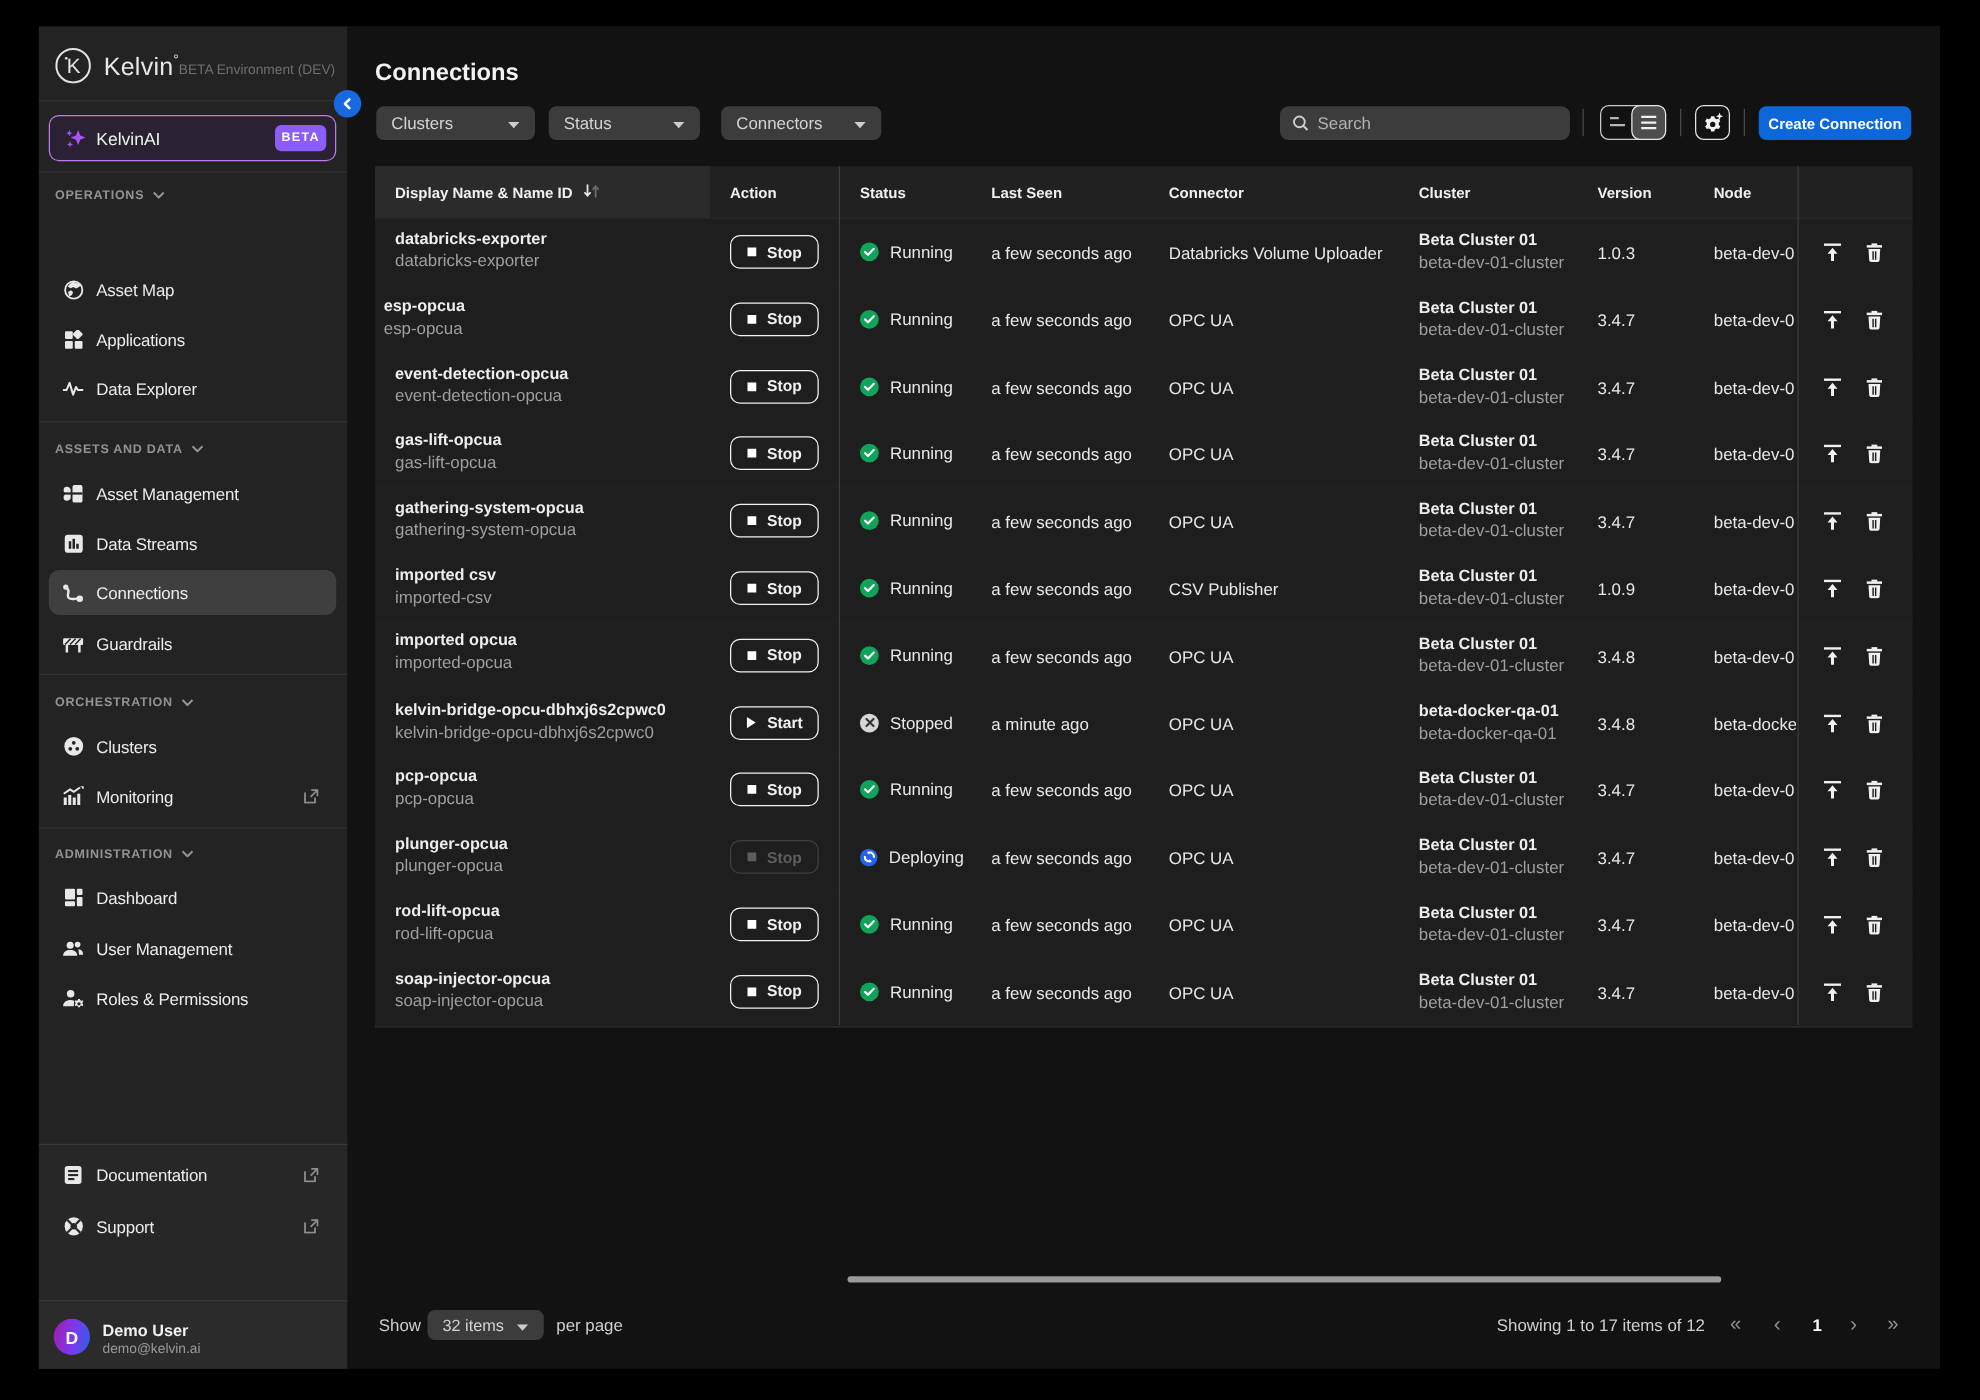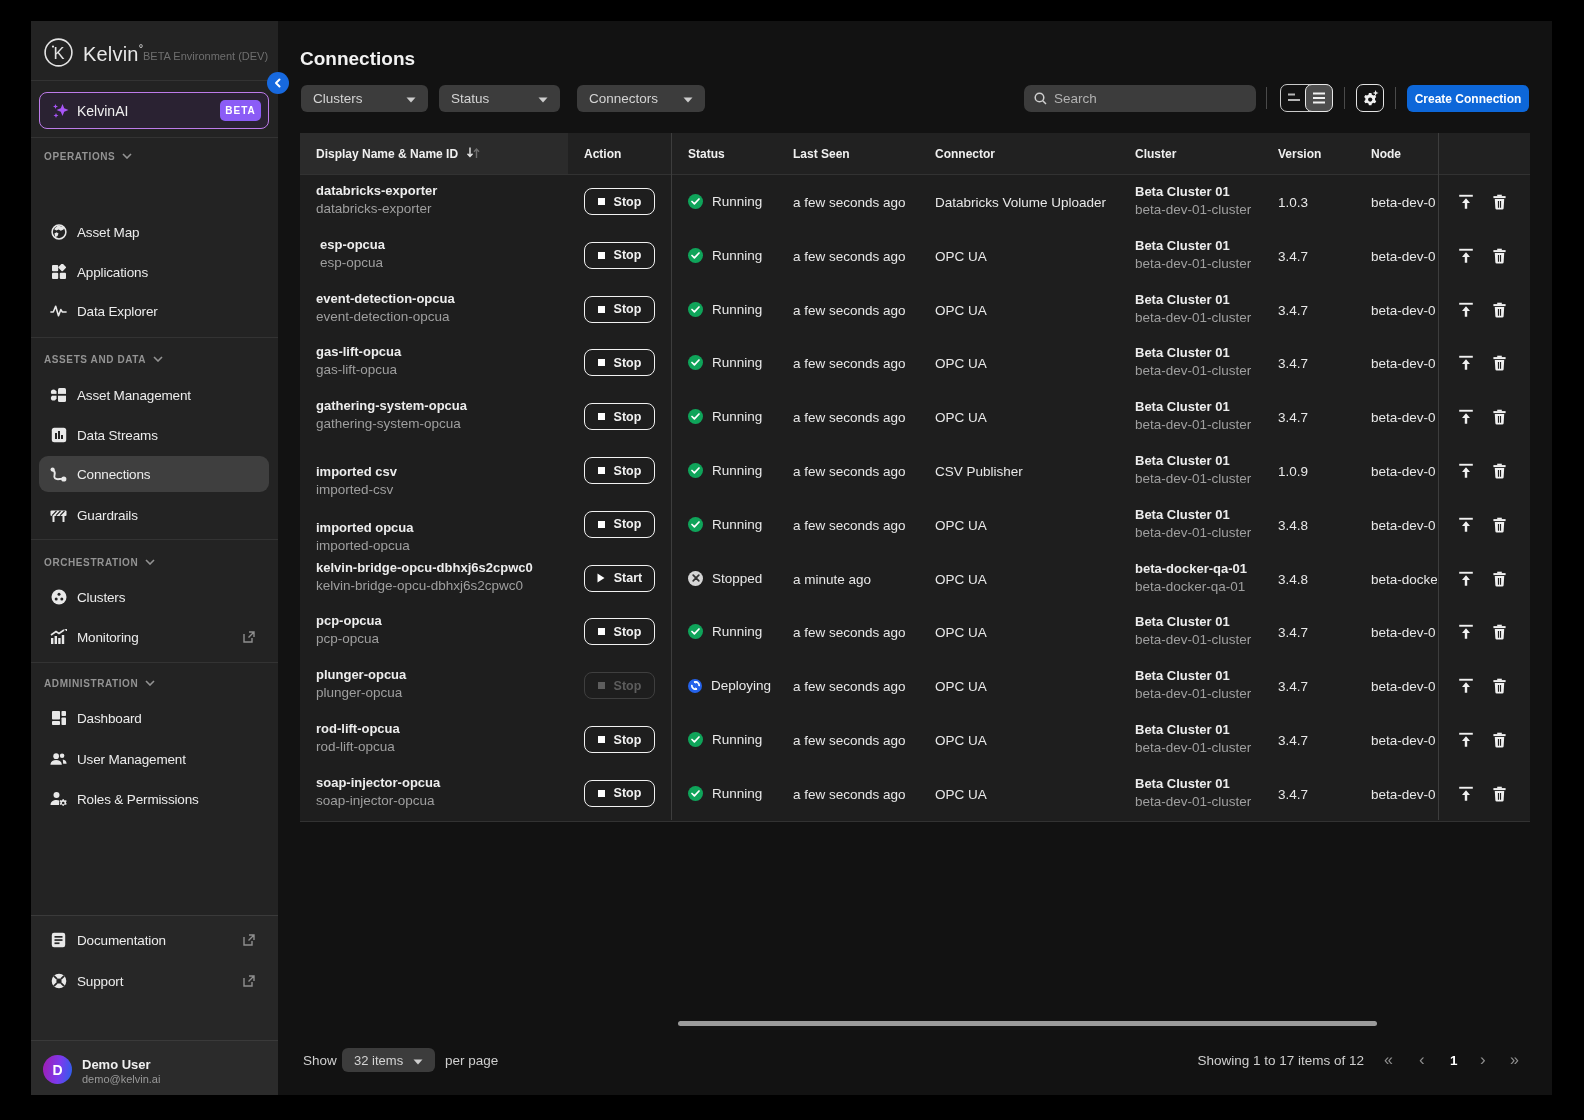--- a/index.html
+++ b/index.html
@@ -285,21 +285,21 @@
           </svg>
 <svg style="position:absolute;left:1192px;top:19px" width="15" height="16" viewBox="0 0 15 16" fill="#f0f0f0">
             <rect x="5.2" y="0.7" width="4.6" height="1.8"></rect>
             <rect x="1.4" y="2.1" width="12.2" height="2"></rect>
             <path d="M2.8 5.1 h9.4 l-0.55 9.1 a1.5 1.5 0 0 1 -1.5 1.4 h-5.3 a1.5 1.5 0 0 1 -1.5 -1.4 Z"></path>
             <path d="M5.9 6.9 h1.15 v6.9 h-1.15 Z M7.95 6.9 h1.15 v6.9 h-1.15 Z" fill="#1e1e1e"></path>
           </svg>
 </div>
 <div class="rowline" style="top:95.8px"></div>
 <div class="row" style="top:95.8px;height:53.8px">
-<div class="cell-name" style="position:absolute;left:20px;top:8px">
+<div class="cell-name" style="position:absolute;left:7px;top:8px">
             <b>esp-opcua</b>
             <span>esp-opcua</span>
           </div>
 <div class="stopbtn" style="top:13px"><span class="sq"></span>Stop</div>
 <div class="status" style="top:19px"><span class="dot" style="background:#0fa45a">
               <svg width="9" height="7" viewBox="0 0 9 7">
                 <path d="M1 3.5 L3.4 5.8 L8 1" stroke="#fff" stroke-width="1.7" fill="none" stroke-linecap="round" stroke-linejoin="round"></path>
               </svg>
             </span>Running</div>
 <div class="txtcell" style="left:493px;top:20px">a few seconds ago</div>
@@ -409,21 +409,21 @@
           </svg>
 <svg style="position:absolute;left:1192px;top:19px" width="15" height="16" viewBox="0 0 15 16" fill="#f0f0f0">
             <rect x="5.2" y="0.7" width="4.6" height="1.8"></rect>
             <rect x="1.4" y="2.1" width="12.2" height="2"></rect>
             <path d="M2.8 5.1 h9.4 l-0.55 9.1 a1.5 1.5 0 0 1 -1.5 1.4 h-5.3 a1.5 1.5 0 0 1 -1.5 -1.4 Z"></path>
             <path d="M5.9 6.9 h1.15 v6.9 h-1.15 Z M7.95 6.9 h1.15 v6.9 h-1.15 Z" fill="#1e1e1e"></path>
           </svg>
 </div>
 <div class="rowline" style="top:311.0px"></div>
 <div class="row" style="top:311.0px;height:53.8px">
-<div class="cell-name" style="position:absolute;left:16px;top:20px">
+<div class="cell-name" style="position:absolute;left:16px;top:8px">
             <b>imported csv</b>
             <span>imported-csv</span>
           </div>
 <div class="stopbtn" style="top:13px"><span class="sq"></span>Stop</div>
 <div class="status" style="top:19px"><span class="dot" style="background:#0fa45a">
               <svg width="9" height="7" viewBox="0 0 9 7">
                 <path d="M1 3.5 L3.4 5.8 L8 1" stroke="#fff" stroke-width="1.7" fill="none" stroke-linecap="round" stroke-linejoin="round"></path>
               </svg>
             </span>Running</div>
 <div class="txtcell" style="left:493px;top:20px">a few seconds ago</div>
@@ -440,21 +440,21 @@
           </svg>
 <svg style="position:absolute;left:1192px;top:19px" width="15" height="16" viewBox="0 0 15 16" fill="#f0f0f0">
             <rect x="5.2" y="0.7" width="4.6" height="1.8"></rect>
             <rect x="1.4" y="2.1" width="12.2" height="2"></rect>
             <path d="M2.8 5.1 h9.4 l-0.55 9.1 a1.5 1.5 0 0 1 -1.5 1.4 h-5.3 a1.5 1.5 0 0 1 -1.5 -1.4 Z"></path>
             <path d="M5.9 6.9 h1.15 v6.9 h-1.15 Z M7.95 6.9 h1.15 v6.9 h-1.15 Z" fill="#1e1e1e"></path>
           </svg>
 </div>
 <div class="rowline" style="top:364.8px"></div>
 <div class="row" style="top:364.8px;height:53.8px">
-<div class="cell-name" style="position:absolute;left:16px;top:22px">
+<div class="cell-name" style="position:absolute;left:16px;top:6px">
             <b>imported opcua</b>
             <span>imported-opcua</span>
           </div>
 <div class="stopbtn" style="top:13px"><span class="sq"></span>Stop</div>
 <div class="status" style="top:19px"><span class="dot" style="background:#0fa45a">
               <svg width="9" height="7" viewBox="0 0 9 7">
                 <path d="M1 3.5 L3.4 5.8 L8 1" stroke="#fff" stroke-width="1.7" fill="none" stroke-linecap="round" stroke-linejoin="round"></path>
               </svg>
             </span>Running</div>
 <div class="txtcell" style="left:493px;top:20px">a few seconds ago</div>

